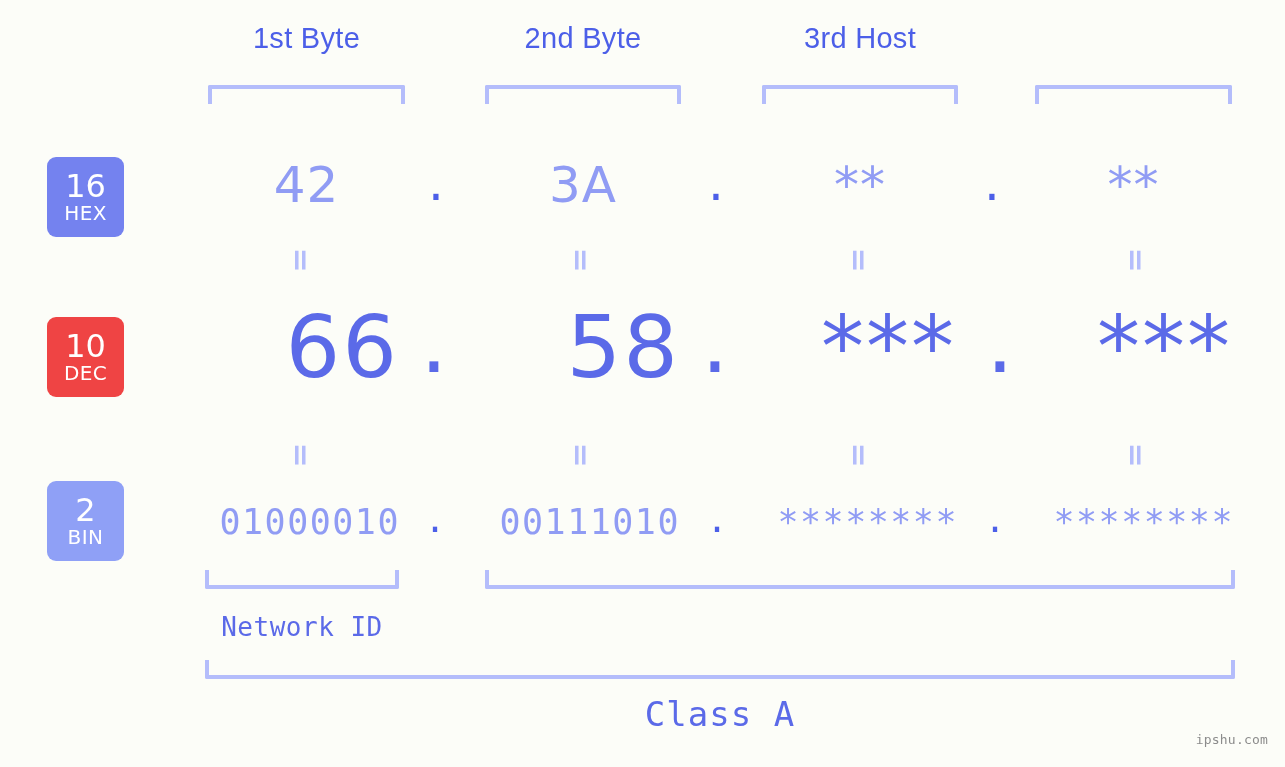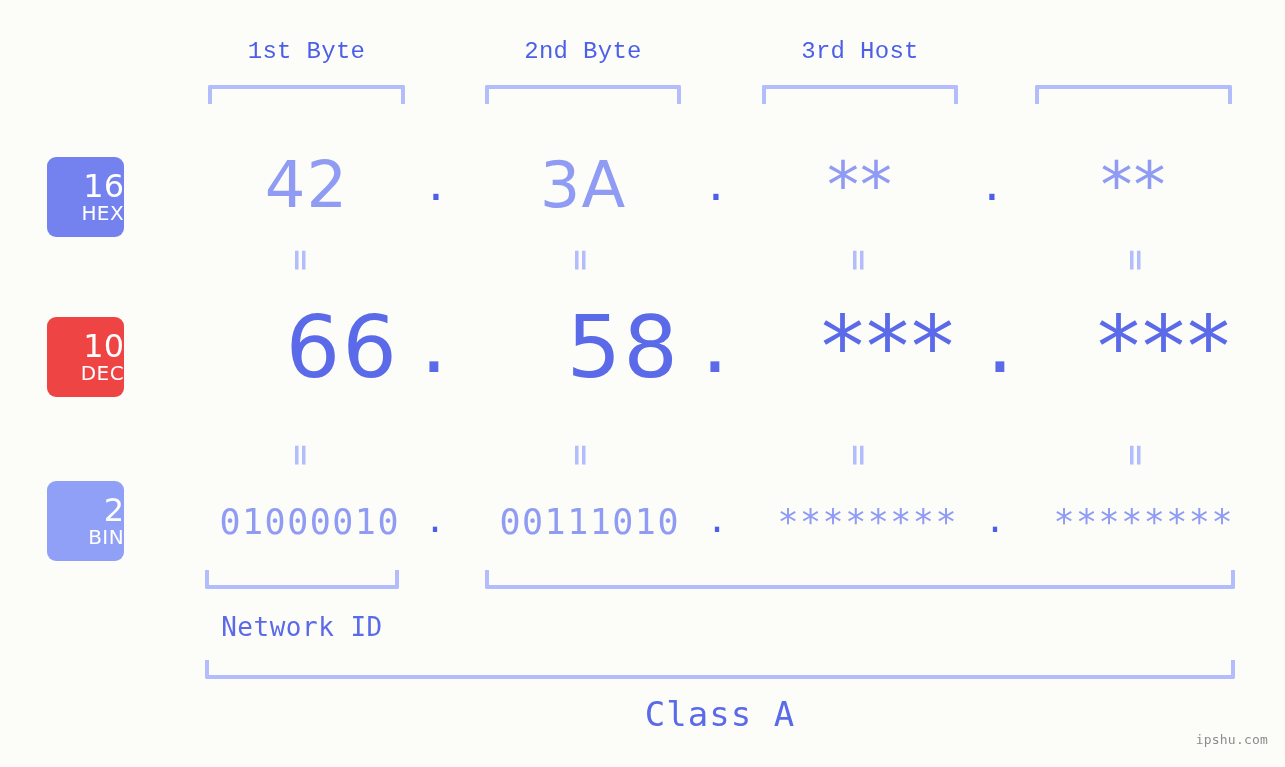--- a/index.html
+++ b/index.html
@@ -17,27 +17,27 @@
 
   #stage {
     position: relative;
     width: 1285px;
     height: 767px;
   }
 
   
   .col-header {
     position: absolute;
-    top: 30px;
+    top: 16px;
     height: 44px;
     line-height: 44px;
     text-align: center;
-    font-size: 24px;
+    font-size: 29px;
     color: #4c5fe8;
-    font-family: Liberation Mono, monospace;
+    font-family: Liberation Sans, sans-serif;
     letter-spacing: 0.3px;
     white-space: nowrap;
   }
 
   
   .top-bracket {
     position: absolute;
     top: 85px;
     height: 19px;
     border-top: 4px solid #b4bdfb;
@@ -61,21 +61,21 @@
   
   .badge {
     position: absolute;
     left: 47px;
     width: 77px;
     height: 80px;
     border-radius: 9px;
     color: #ffffff;
     display: flex;
     flex-direction: column;
-    align-items: flex-end;
+    align-items: center;
     justify-content: center;
     font-family: "DejaVu Sans", sans-serif;
     box-sizing: border-box;
   }
   .badge .num {
     font-size: 32px;
     line-height: 32px;
     font-weight: 400;
     margin-bottom: 1px;
   }
@@ -95,21 +95,21 @@
     text-align: center;
     white-space: nowrap;
     font-family: "DejaVu Sans", sans-serif;
   }
 
   
   .hex-row .cell {
     top: 152px;
     height: 66px;
     line-height: 66px;
-    font-size: 64px;
+    font-size: 50px;
     color: #909cf4;
     letter-spacing: 1px;
   }
   .hex-row .sep {
     position: absolute;
     top: 152px;
     height: 66px;
     line-height: 62px;
     font-size: 50px;
     color: #4c5fe8;

